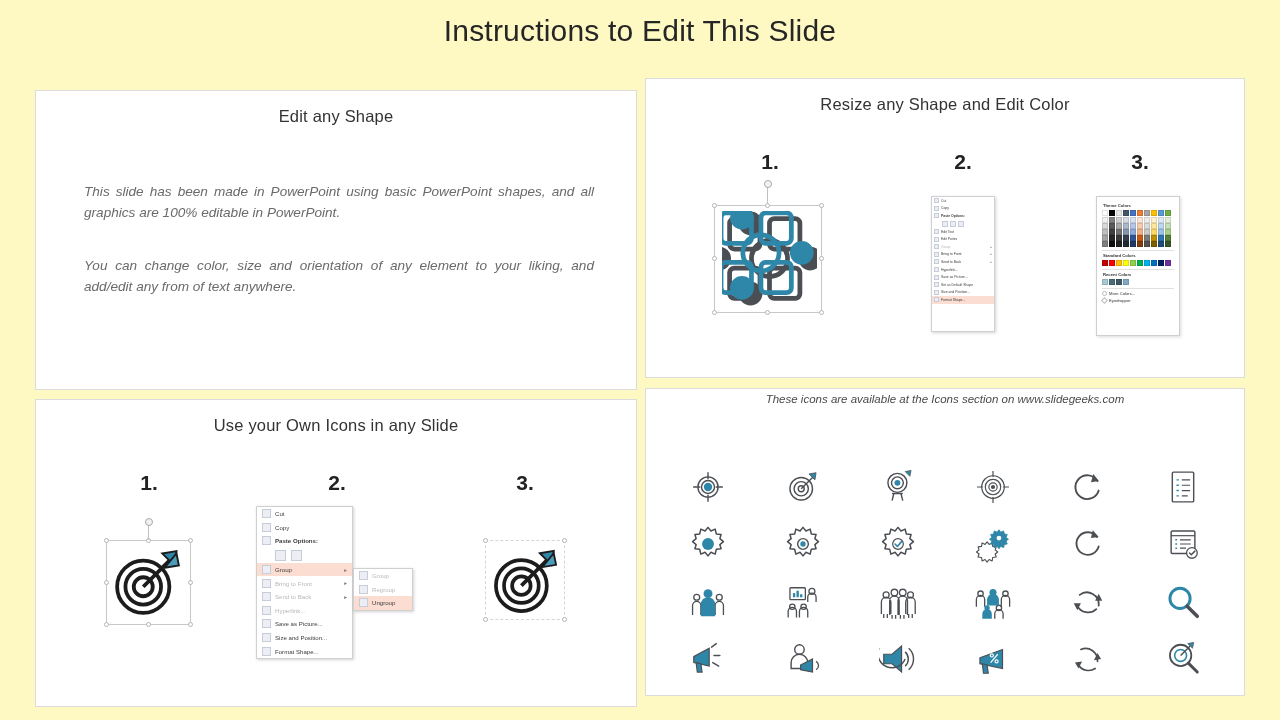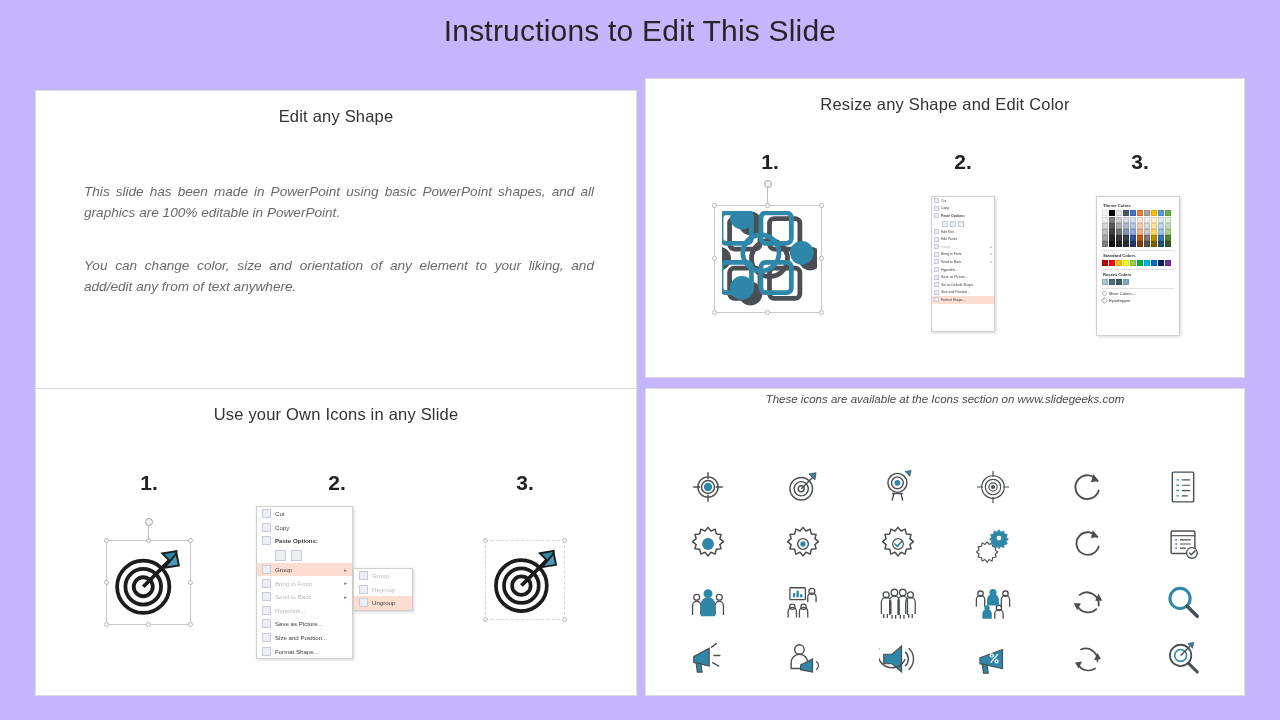--- a/index.html
+++ b/index.html
@@ -12,41 +12,41 @@
     height: 720px;
     font-family: "Liberation Sans", sans-serif;
     color: #3f3f3f;
     overflow: hidden;
     position: relative;
   }
   #slide {
     position: relative;
     width: 1280px;
     height: 720px;
-    background: #c4b5fd;
+    background: #fef9c3;
   }
   .slide-title {
     position: absolute;
     top: 14px;
     left: 0;
     width: 1280px;
     text-align: center;
     font-size: 30px;
     color: #262626;
     letter-spacing: 0.2px;
   }
   .panel {
     position: absolute;
     border: 1px solid #dcdcdc;
     background: #ffffff;
     box-sizing: border-box;
   }
   #panel-tl { left: 35px;  top: 78px;  width: 602px; height: 300px; margin-top: 12px; }
   #panel-tr { left: 645px; top: 78px;  width: 600px; height: 300px; }
-  #panel-bl { left: 35px;  top: 388px; width: 602px; height: 308px; }
+  #panel-bl { left: 35px;  top: 399px; width: 602px; height: 308px; }
   #panel-br { left: 645px; top: 388px; width: 600px; height: 308px; }
 
   .panel-title {
     text-align: center;
     font-size: 16.5px;
     color: #333333;
     margin-top: 16px;
     letter-spacing: 0.2px;
   }
   .panel-subtitle {

